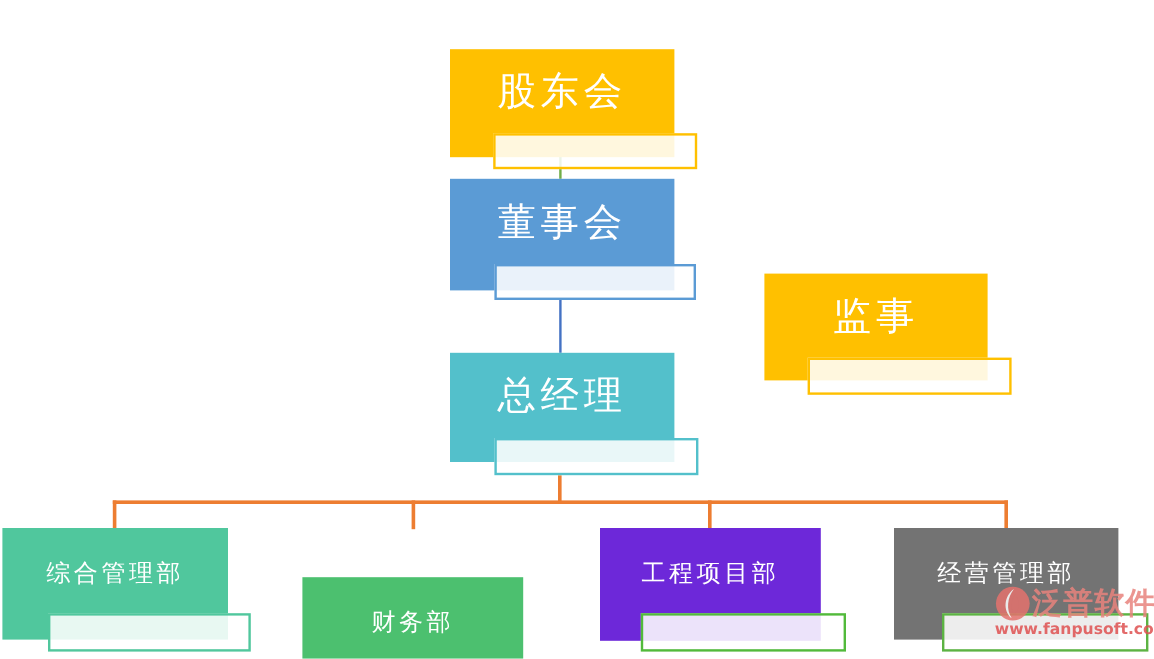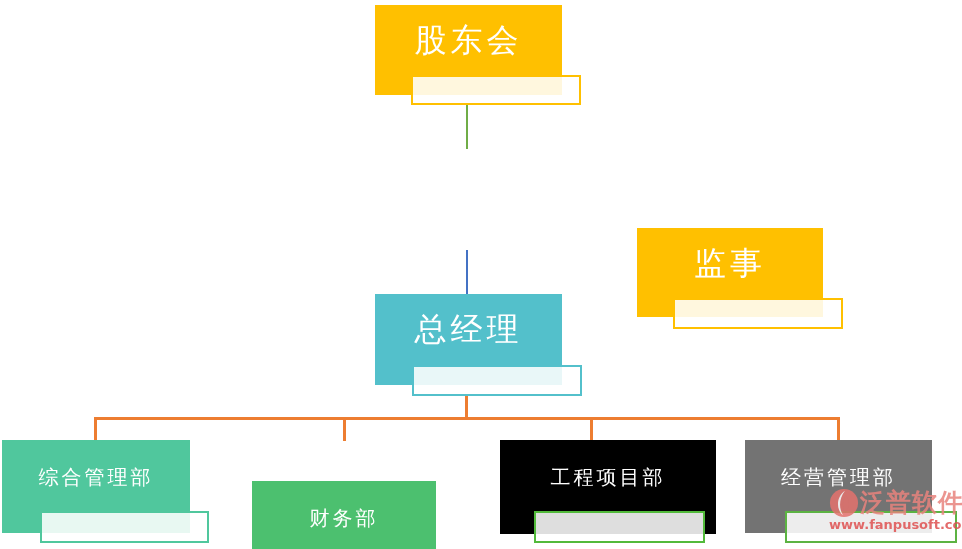--- a/index.html
+++ b/index.html
@@ -65,25 +65,29 @@
 
   <div class="conn conn-green" style="background-color: rgb(112, 173, 71);"></div>
   <div class="conn conn-blue" style="background-color: rgb(68, 114, 196);"></div>
   <div class="conn conn-orange-stub" style="background-color: rgb(237, 125, 49);"></div>
   <div class="conn conn-orange-h" style="background-color: rgb(237, 125, 49);"></div>
   <div class="conn conn-drop conn-orange-d1" style="background-color: rgb(237, 125, 49);"></div>
   <div class="conn conn-drop conn-orange-d2" style="background-color: rgb(237, 125, 49);"></div>
   <div class="conn conn-drop conn-orange-d3" style="background-color: rgb(237, 125, 49);"></div>
   <div class="conn conn-drop conn-orange-d4" style="background-color: rgb(237, 125, 49);"></div>
 
-  <div class="node n-shareholders" style="background-color: rgb(255, 192, 0);">
+  <div class="node n-shareholders" style="background-color: rgb(255, 192, 0); margin-top: 36px;">
     <div class="node-label lvl-label">股东会</div>
     <div class="subbox" style="border-color: rgb(255, 192, 0);"></div>
   </div>
 
+  <div class="node n-board" style="background-color: rgb(91, 155, 213);">
+    <div class="node-label lvl-label">董事会</div>
+    <div class="subbox" style="border-color: rgb(91, 155, 213);"></div>
+  </div>
 
   <div class="node n-gm" style="background-color: rgb(83, 192, 203);">
     <div class="node-label lvl-label">总经理</div>
     <div class="subbox" style="border-color: rgb(83, 192, 203);"></div>
   </div>
 
   <div class="node n-supervisor" style="background-color: rgb(255, 192, 0);">
     <div class="node-label lvl-label">监事</div>
     <div class="subbox" style="border-color: rgb(255, 192, 0);"></div>
   </div>
@@ -91,21 +95,21 @@
   <div class="node n-d1" style="background-color: rgb(80, 199, 157);">
     <div class="node-label dept-label">综合管理部</div>
     <div class="subbox" style="border-color: rgb(80, 199, 157);"></div>
   </div>
 
   <div class="node n-d2" style="background-color: rgb(76, 192, 111); margin-top: 41px;">
     <div class="node-label dept-label">财务部</div>
     <div class="subbox" style="border-color: rgb(76, 192, 111);"></div>
   </div>
 
-  <div class="node n-d3" style="background-color: #000000; padding-left: 32px;">
+  <div class="node n-d3" style="background-color: #6d28d9;">
     <div class="node-label dept-label">工程项目部</div>
     <div class="subbox" style="border-color: rgb(82, 186, 59);"></div>
   </div>
 
   <div class="node n-d4" style="background-color: #737373;">
     <div class="node-label dept-label">经营管理部</div>
     <div class="subbox" style="border-color: rgb(92, 179, 67);"></div>
   </div>
 
   <div class="watermark">

